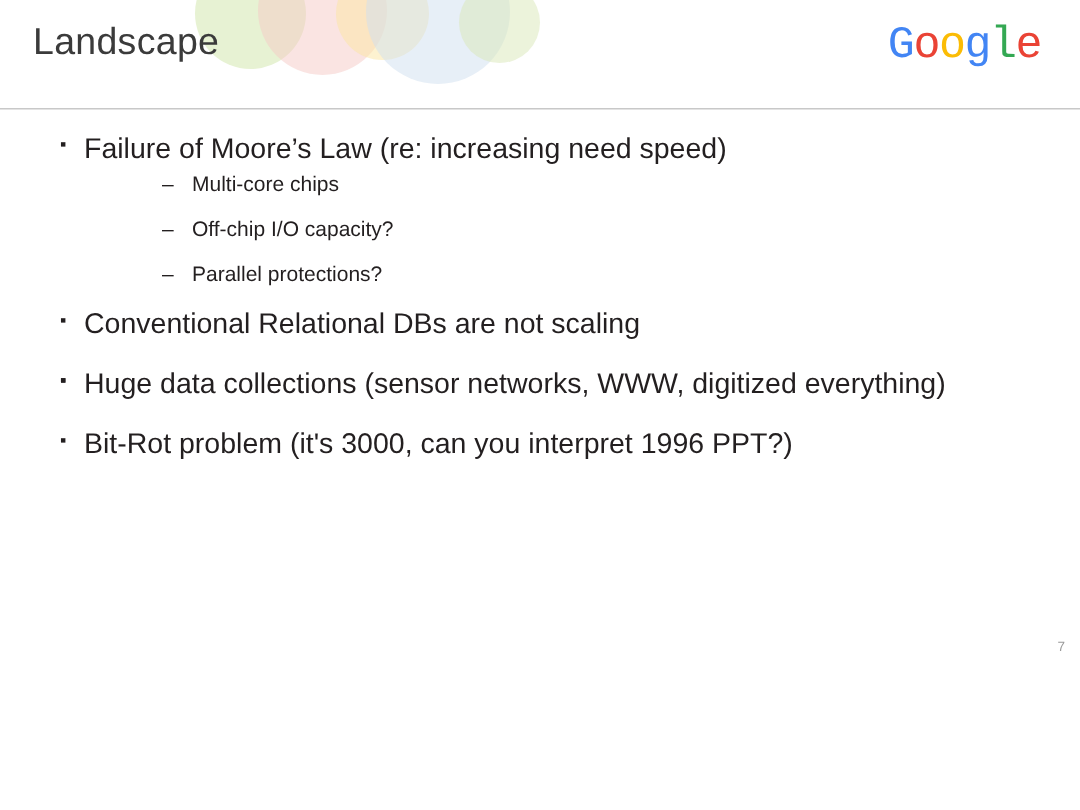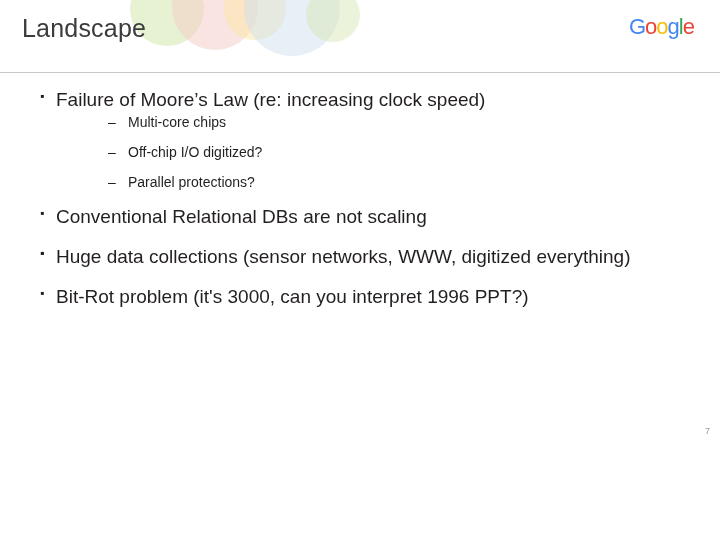--- a/index.html
+++ b/index.html
@@ -48,22 +48,22 @@
     top: 14px;
     font-size: 25px;
     color: #3b3b3b;
     letter-spacing: 0.2px;
   }
 
   .logo {
     position: absolute;
     right: 26px;
     top: 16px;
-    font-family: Liberation Sans, sans-serif;
-    font-size: 22px;
+    font-family: Liberation Mono, monospace;
+    font-size: 30px;
     letter-spacing: -1px;
     line-height: 1;
   }
   .logo span { display: inline-block; }
   .g1 { color: #4285f4; }
   .o1 { color: #ea4335; }
   .o2 { color: #fbbc05; }
   .g2 { color: #4285f4; }
   .l1 { color: #34a853; }
   .e1 { color: #ea4335; }
@@ -147,29 +147,29 @@
   <div class="logo">
     <span class="g1">G</span><span class="o1">o</span><span class="o2">o</span><span class="g2">g</span><span class="l1">l</span><span class="e1">e</span>
   </div>
 
   <div class="divider"></div>
 
   <div class="content">
 
     <div class="l1item first">
       <span class="mark">▪</span>
-      <span>Failure of Moore’s Law (re: increasing clock speed)</span>
+      <span>Failure of Moore’s Law (re: increasing need speed)</span>
       <div class="sub">
         <div class="l2item">
           <span class="dash">–</span>
           <span>Multi-core chips</span>
         </div>
         <div class="l2item">
           <span class="dash">–</span>
-          <span>Off-chip I/O digitized?</span>
+          <span>Off-chip I/O capacity?</span>
         </div>
         <div class="l2item">
           <span class="dash">–</span>
           <span>Parallel protections?</span>
         </div>
       </div>
     </div>
 
     <div class="l1item spaced" style="margin-top:14px;">
       <span class="mark">▪</span>

